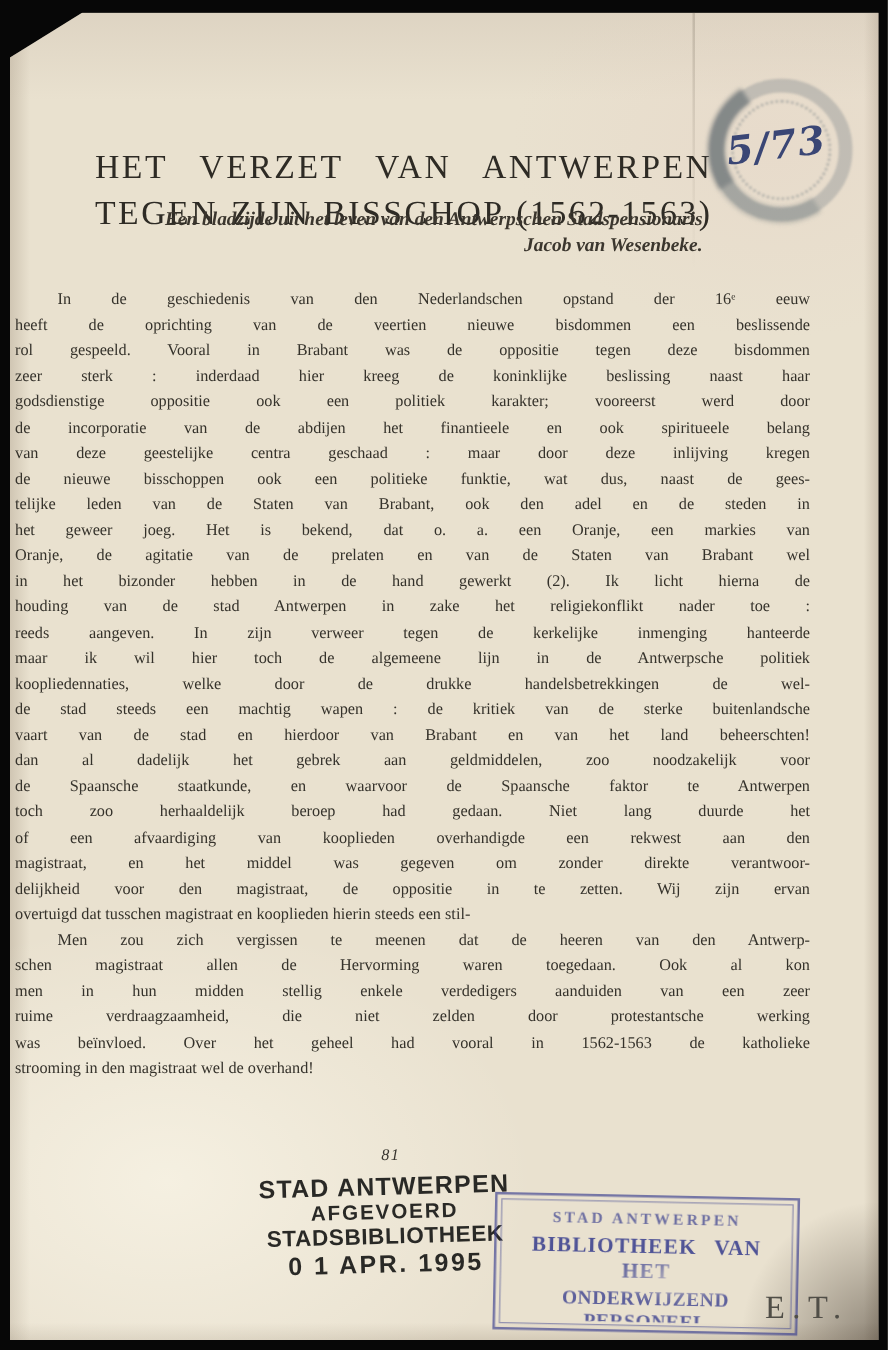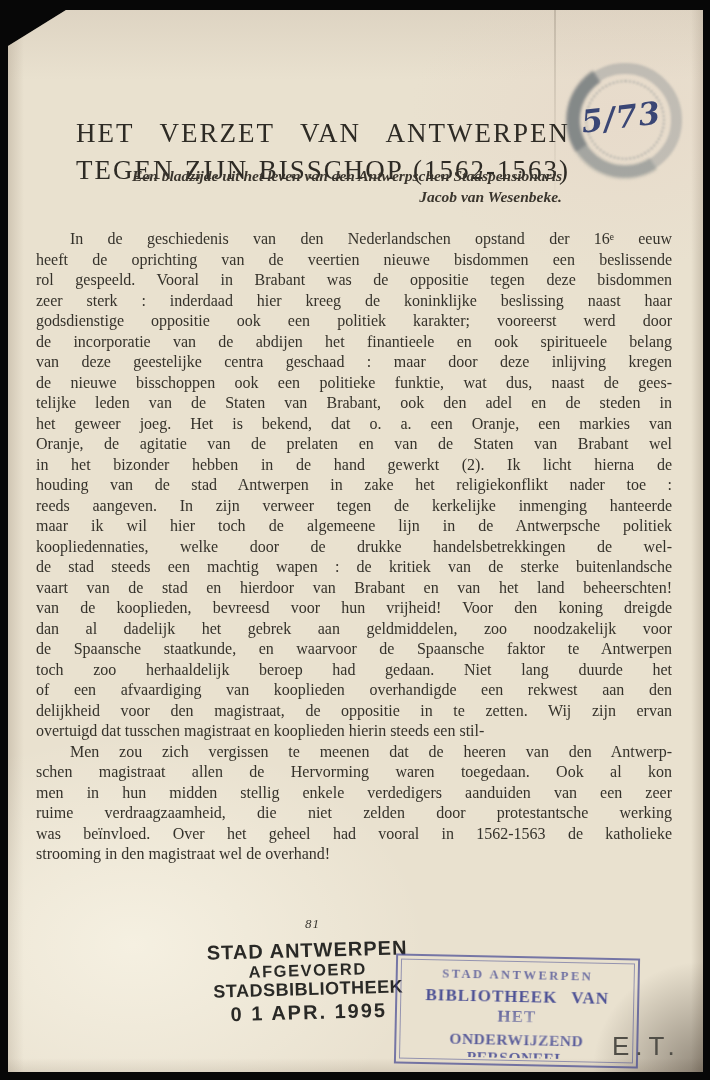--- a/index.html
+++ b/index.html
@@ -43,22 +43,22 @@
   .ring-crescent{position:absolute;inset:-2px;border-radius:50%;
     border:14px solid transparent;border-left-color:rgba(95,105,110,.62);
     border-bottom-color:rgba(105,115,120,.32);transform:rotate(12deg);filter:blur(1.6px);}
   .handwritten{
     position:absolute;left:13px;top:36px;font-size:31px;font-style:italic;font-weight:700;
     color:#2c3a6e;transform:rotate(-7deg);letter-spacing:1px;
     font-family:"DejaVu Serif",serif;opacity:.92;
   }
   
   .body-text{
-    position:absolute;left:28px;top:219px;width:636px;
-    font-size:16px;line-height:20.5px;color:#35322b;
+    position:absolute;left:4px;top:219px;width:636px;
+    font-size:13px;line-height:20.5px;color:#35322b;
   }
   .para{margin:0;}
   .line{text-align:justify;text-align-last:justify;}
   .para .line:first-child{text-indent:34px;}
   .para .line:last-child{text-align-last:left;}
   
   .page-number{position:absolute;left:297px;top:906px;font-size:13px;color:#3a3731;letter-spacing:1px;font-style:italic;}
   
   .deaccession-stamp{
     position:absolute;left:178px;top:930px;width:244px;text-align:center;
@@ -82,21 +82,21 @@
             mask-image:radial-gradient(ellipse 80px 28px at 60% 62%, rgba(0,0,0,.35), #000 78%);
   }
   .ls-l1{font-weight:700;font-size:12.5px;letter-spacing:2.5px;opacity:.72;margin-top:4px;}
   .ls-l2{font-weight:700;font-size:17px;letter-spacing:1px;word-spacing:9px;opacity:.9;margin-top:4px;}
   .ls-l3{font-weight:700;font-size:15.5px;letter-spacing:.5px;opacity:.82;margin-top:4px;}
   .ls-l4{font-family:"Liberation Sans",sans-serif;font-weight:700;font-size:12px;
          letter-spacing:1.5px;opacity:.55;margin-top:5px;}
   
   .watermark{
     position:absolute;left:612px;top:1031px;z-index:6;
-    font-size:26px;letter-spacing:6px;color:#504e47;font-family:Liberation Sans, sans-serif;
+    font-size:26px;letter-spacing:6px;color:#504e47;font-family:Liberation Serif, serif;
   }
 </style>
 </head>
 <body>
 
 <div class="scan">
   <div class="page">
 
     <div class="crease"></div>
 
@@ -130,25 +130,25 @@
           <div class="line">telijke leden van de Staten van Brabant, ook den adel en de steden in</div>
           <div class="line">het geweer joeg. Het is bekend, dat o. a. een Oranje, een markies van</div>
           <div class="line">Oranje, de agitatie van de prelaten en van de Staten van Brabant wel</div>
           <div class="line">in het bizonder hebben in de hand gewerkt (2). Ik licht hierna de</div>
           <div class="line">houding van de stad Antwerpen in zake het religiekonflikt nader toe :</div>
           <div class="line">reeds aangeven. In zijn verweer tegen de kerkelijke inmenging hanteerde</div>
           <div class="line">maar ik wil hier toch de algemeene lijn in de Antwerpsche politiek</div>
           <div class="line">koopliedennaties, welke door de drukke handelsbetrekkingen de wel-</div>
           <div class="line">de stad steeds een machtig wapen : de kritiek van de sterke buitenlandsche</div>
           <div class="line">vaart van de stad en hierdoor van Brabant en van het land beheerschten!</div>
-          <div class="line">van de kooplieden, bevreesd voor hun vrijheid! Voor den koning dreigde</div>
           <div class="line">dan al dadelijk het gebrek aan geldmiddelen, zoo noodzakelijk voor</div>
           <div class="line">de Spaansche staatkunde, en waarvoor de Spaansche faktor te Antwerpen</div>
           <div class="line">toch zoo herhaaldelijk beroep had gedaan. Niet lang duurde het</div>
           <div class="line">of een afvaardiging van kooplieden overhandigde een rekwest aan den</div>
+          <div class="line">magistraat, en het middel was gegeven om zonder direkte verantwoor-</div>
           <div class="line">delijkheid voor den magistraat, de oppositie in te zetten. Wij zijn ervan</div>
           <div class="line">overtuigd dat tusschen magistraat en kooplieden hierin steeds een stil-</div>
         </div>
       <div class="para">
           <div class="line">Men zou zich vergissen te meenen dat de heeren van den Antwerp-</div>
           <div class="line">schen magistraat allen de Hervorming waren toegedaan. Ook al kon</div>
           <div class="line">men in hun midden stellig enkele verdedigers aanduiden van een zeer</div>
           <div class="line">ruime verdraagzaamheid, die niet zelden door protestantsche werking</div>
           <div class="line">was beïnvloed. Over het geheel had vooral in 1562-1563 de katholieke</div>
           <div class="line">strooming in den magistraat wel de overhand!</div>

